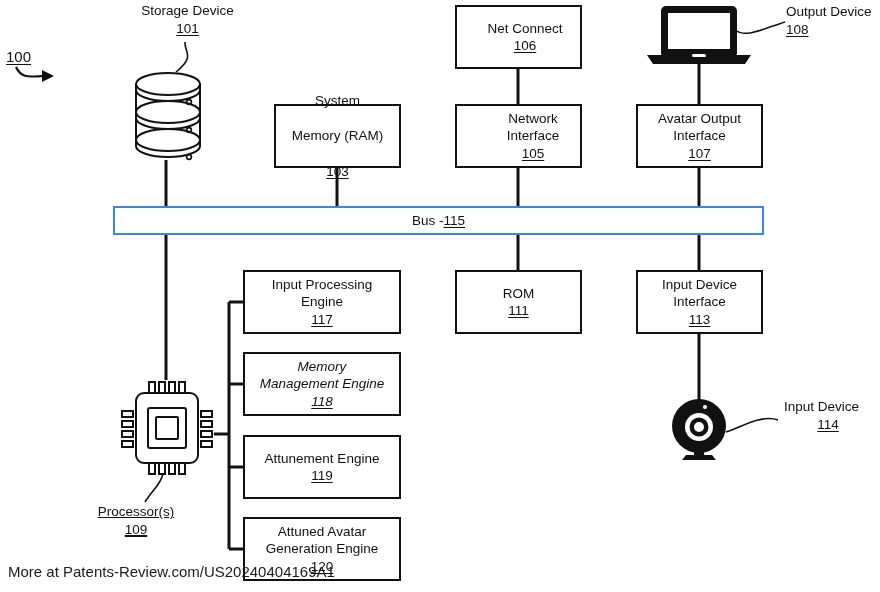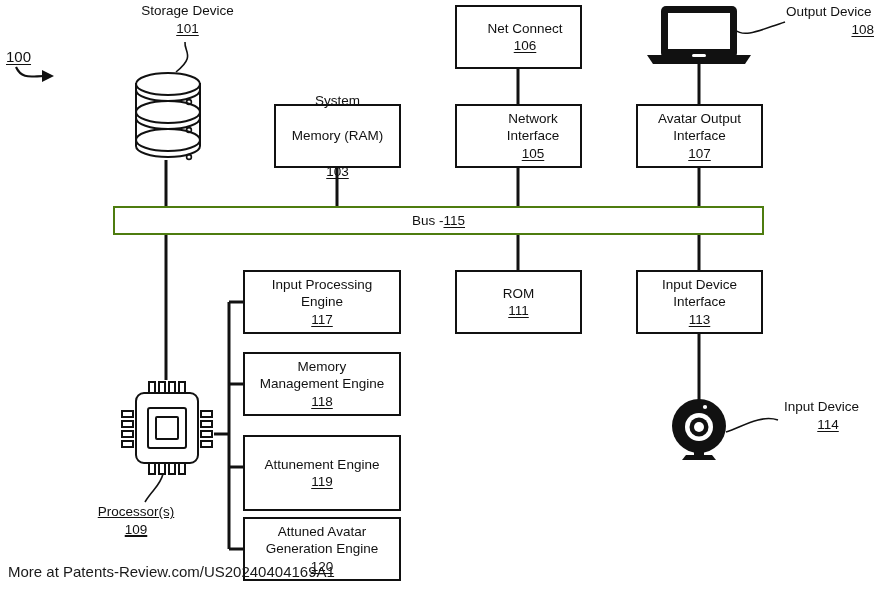--- a/index.html
+++ b/index.html
@@ -38,21 +38,21 @@
     color: #111111;
     line-height: 1.28;
     z-index: 4;
   }
   .box .ref {
     text-decoration: underline;
     text-underline-offset: 1.5px;
   }
   .bus-box {
     position: absolute;
-    border: 2px solid #4d7c0f;
+    border: 2px solid #3b82f6;
     background: #ffffff;
     box-sizing: border-box;
     display: flex;
     align-items: center;
     justify-content: center;
     font-size: 13.5px;
     color: #111111;
     z-index: 5;
   }
   .bus-box .ref {
@@ -192,21 +192,21 @@
   <div class="icon" style="left:645px; top:6px; width:108px; height:58px;">
     <svg width="108" height="58" viewBox="0 0 108 58">
       <rect x="16" y="0" width="76" height="52" rx="5" fill="#111111"></rect>
       <rect x="23" y="7" width="62" height="36" fill="#ffffff"></rect>
       <path d="M2,49 L106,49 L100,58 L8,58 Z" fill="#111111"></path>
       <rect x="47" y="48" width="14" height="3" rx="1.5" fill="#ffffff"></rect>
     </svg>
   </div>
   <div class="callout callout-left" style="left:786px; top:3px; width:94px;">
     <div>Output Device</div>
-    <div style="text-align:right; width:88px;"><span class="ref">108</span></div>
+    <div style="text-align:left; width:88px;"><span class="ref">108</span></div>
   </div>
 
   <div class="box" style="left:636px; top:104px; width:127px; height:64px;">
     <div>Avatar Output</div>
     <div>Interface</div>
     <div><span class="ref">107</span></div>
   </div>
 
   <div class="bus-box" style="left:113px; top:206px; width:651px; height:29px;">
     <span>Bus - </span>
@@ -274,27 +274,27 @@
     <div>Processor(s)</div>
     <div><span class="ref">109</span></div>
   </div>
 
   <div class="box" style="left:243px; top:270px; width:158px; height:64px;">
     <div>Input Processing</div>
     <div>Engine</div>
     <div><span class="ref">117</span></div>
   </div>
 
-  <div class="box" style="left:243px; top:352px; width:158px; height:64px;">
+  <div class="box" style="left:243px; top:352px; width:158px; height:64px;font-style:italic;">
     <div>Memory</div>
     <div>Management Engine</div>
     <div><span class="ref">118</span></div>
   </div>
 
-  <div class="box" style="left:243px; top:435px; width:158px; height:76px;">
+  <div class="box" style="left:243px; top:435px; width:158px; height:64px;">
     <div>Attunement Engine</div>
     <div><span class="ref">119</span></div>
   </div>
 
   <div class="box" style="left:243px; top:517px; width:158px; height:64px;">
     <div>Attuned Avatar</div>
     <div>Generation Engine</div>
     <div><span class="ref">120</span></div>
   </div>
 

